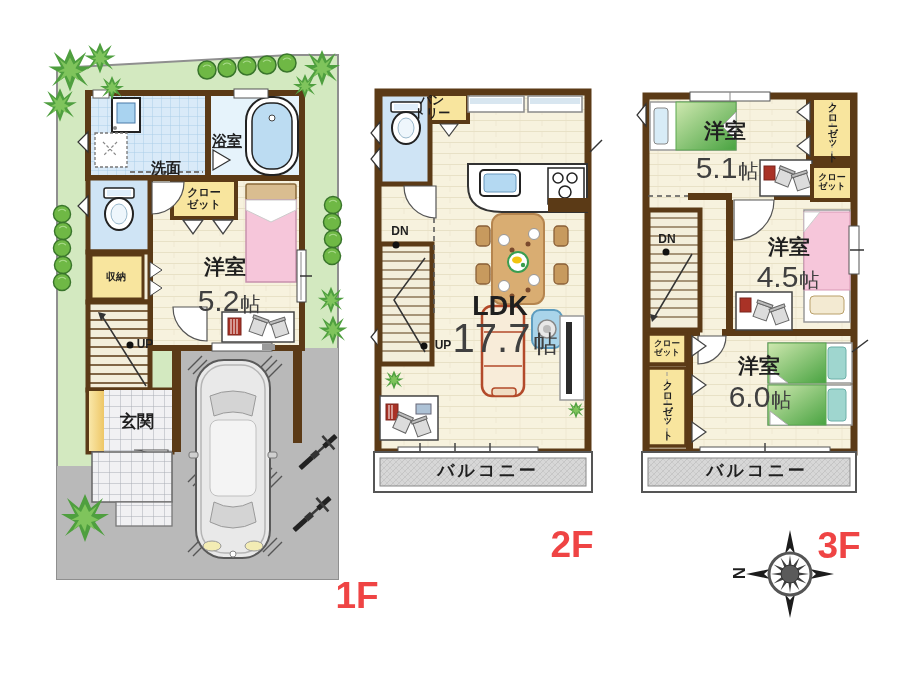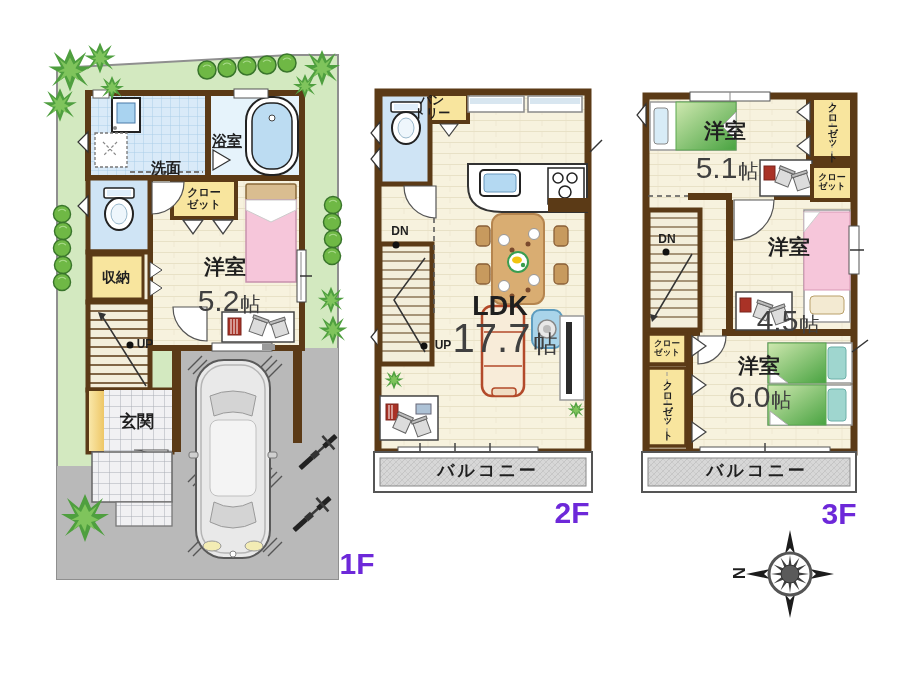--- a/index.html
+++ b/index.html
@@ -9,21 +9,21 @@
   .lbl{position:absolute;transform:translate(-50%,-50%);font-weight:bold;color:#1f1f1f;
        white-space:nowrap;line-height:1.05;text-align:center;}
   .size{position:absolute;transform:translate(-50%,-50%);font-weight:normal;color:#404040;white-space:nowrap;}
   .size .num{font-size:30px;}
   .size .unit{font-size:20px;margin-left:1px;}
   .size.big .num{font-size:40px;}
   .size.big .unit{font-size:24px;margin-left:3px;}
   .vert{writing-mode:vertical-rl;text-orientation:upright;letter-spacing:1px;}
   .rot90{transform:translate(-50%,-50%) rotate(-90deg);}
   .ls{letter-spacing:3px;margin-left:16px;}
-  .floorlbl{font-size:30px;color:#6d28d9;}
+  .floorlbl{font-size:37px;color:#ef4444;margin-top:32px;}
 </style>
 </head>
 <body>
 
 <div class="stage">
 
 <svg width="900" height="675" viewBox="0 0 900 675">
 <defs>
   <pattern id="plank" width="46" height="11" patternUnits="userSpaceOnUse">
     <rect width="46" height="11" fill="#f7f2de"></rect>
@@ -415,42 +415,42 @@
   <polygon points="44,0 20,5 26,0 20,-5" fill="#1c1c1c"></polygon>
   <circle r="21" fill="#fff" stroke="#555" stroke-width="3"></circle>
   <polygon fill="#3f3f3f" points="19,0 6.76,1.81 16.45,9.5 4.95,4.95 9.5,16.45 1.81,6.76 0,19 -1.81,6.76 -9.5,16.45 -4.95,4.95 -16.45,9.5 -6.76,1.81 -19,0 -6.76,-1.81 -16.45,-9.5 -4.95,-4.95 -9.5,-16.45 -1.81,-6.76 0,-19 1.81,-6.76 9.5,-16.45 4.95,-4.95 16.45,-9.5 6.76,-1.81"></polygon>
   <circle r="9" fill="#5a5a5a" stroke="#333" stroke-width="1"></circle>
 </g>
 </svg>
 
 <div class="lbl" style="left:166px;top:156px;font-size:15px;margin-top:12px;">洗面</div>
 <div class="lbl" style="left:227px;top:141px;font-size:15px;text-decoration:underline;">浴室</div>
 <div class="lbl" style="left:204px;top:199px;font-size:11px;"><span>クロー</span><br><span>ゼット</span></div>
-<div class="lbl" style="left:116px;top:277px;font-size:14px;">収納</div>
+<div class="lbl" style="left:116px;top:277px;font-size:10px;">収納</div>
 <div class="lbl" style="left:225px;top:267px;font-size:21px;">洋室</div>
 <div class="size" style="left:229px;top:301px;"><span class="num">5.2</span><span class="unit">帖</span></div>
 <div class="lbl" style="left:145px;top:344px;font-size:12px;">UP</div>
 <div class="lbl" style="left:137px;top:422px;font-size:17px;">玄関</div>
 <div class="lbl floorlbl" style="left:357px;top:564px;">1F</div>
 
 <div class="lbl" style="left:432px;top:107px;font-size:12px;font-family:Liberation Serif, serif;"><span>パン</span><br><span>トリー</span></div>
 <div class="lbl" style="left:400px;top:231px;font-size:12px;">DN</div>
 <div class="lbl" style="left:443px;top:345px;font-size:12px;">UP</div>
 <div class="lbl" style="left:500px;top:306px;font-size:27px;">LDK</div>
 <div class="size big" style="left:505px;top:338px;text-align:right;"><span class="num">17.7</span><span class="unit">帖</span></div>
 <div class="lbl ls" style="left:472px;top:471px;font-size:17px;">バルコニー</div>
 <div class="lbl floorlbl" style="left:572px;top:513px;">2F</div>
 
 <div class="lbl" style="left:725px;top:131px;font-size:21px;">洋室</div>
 <div class="size" style="left:727px;top:168px;"><span class="num">5.1</span><span class="unit">帖</span></div>
 <div class="lbl vert" style="left:832px;top:127px;font-size:10px;">クローゼット</div>
 <div class="lbl" style="left:832px;top:182px;font-size:9px;"><span>クロー</span><br><span>ゼット</span></div>
 <div class="lbl" style="left:667px;top:239px;font-size:12px;">DN</div>
 <div class="lbl" style="left:789px;top:247px;font-size:21px;">洋室</div>
-<div class="size" style="left:788px;top:277px;margin-top:44px;"><span class="num">4.5</span><span class="unit">帖</span></div>
+<div class="size" style="left:788px;top:277px;"><span class="num">4.5</span><span class="unit">帖</span></div>
 <div class="lbl" style="left:667px;top:348px;font-size:8.5px;"><span>クロー</span><br><span>ゼット</span></div>
 <div class="lbl vert" style="left:667px;top:405px;font-size:10px;">クローゼット</div>
 <div class="lbl" style="left:759px;top:366px;font-size:21px;">洋室</div>
 <div class="size" style="left:760px;top:397px;"><span class="num">6.0</span><span class="unit">帖</span></div>
 <div class="lbl ls" style="left:741px;top:471px;font-size:17px;">バルコニー</div>
 <div class="lbl floorlbl" style="left:839px;top:514px;">3F</div>
 
 <div class="lbl rot90" style="left:740px;top:573px;font-size:17px;">N</div>
 
 </div>

